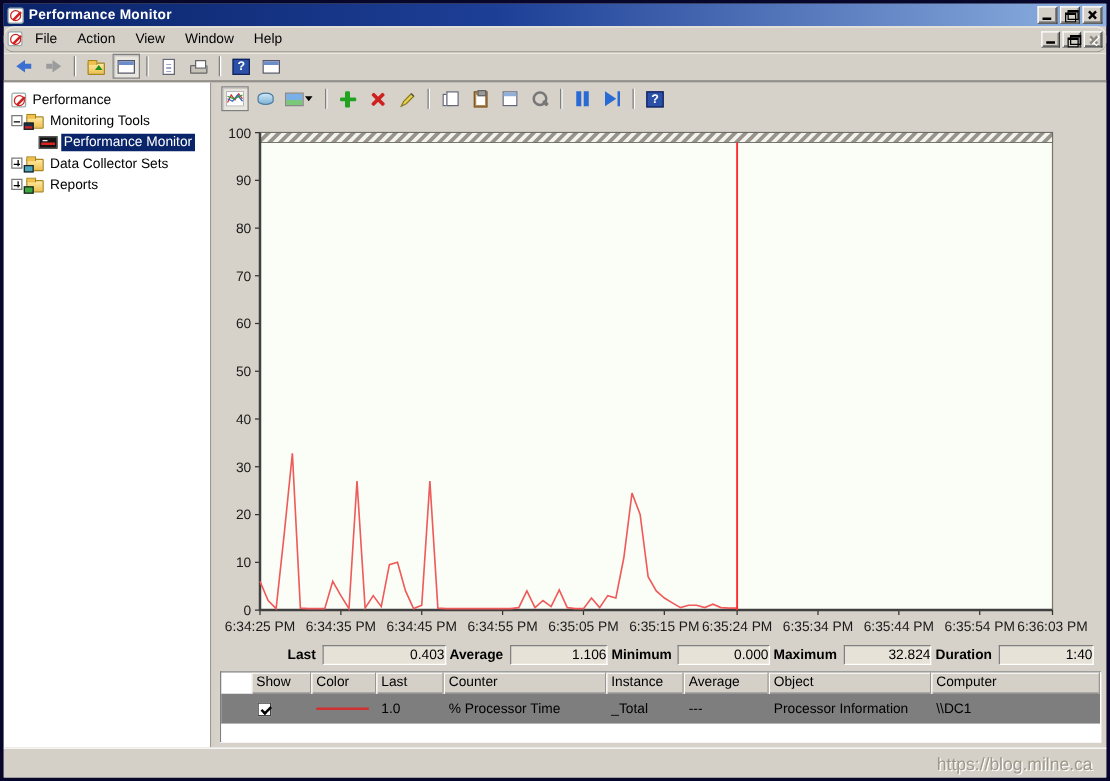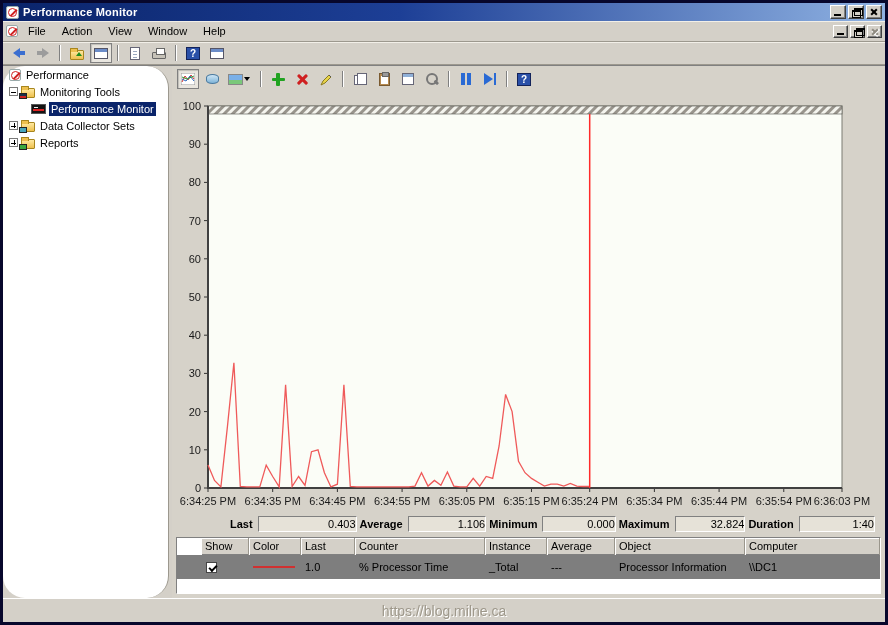--- a/index.html
+++ b/index.html
@@ -21,21 +21,21 @@
   .g-close::before { transform:rotate(45deg); }
   .g-close::after { transform:rotate(-45deg); }
   .win-btn.disabled.g-close::before, .win-btn.disabled.g-close::after { background:#8e8a80; box-shadow:1px 1px 0 #fff; }
 
   
   .perf-icon { width:13px; height:13px; background:#fff; border:1px solid #9aa; border-radius:2px; position:relative; flex:none; }
   .perf-icon i { position:absolute; left:1px; top:1px; width:9px; height:9px; border:1.5px solid #cf1f1f; border-radius:50%; }
   .perf-icon i::after { content:""; position:absolute; left:-0.5px; top:3px; width:9px; height:1.5px; background:#cf1f1f; transform:rotate(-45deg); }
 
   
-  .menubar { height:21px; flex:none; background:#d4d0c8; display:flex; align-items:center; padding:0 3px; border-bottom:1px solid #9c988e; box-shadow:inset 0 1px 0 #f2efe8; }
+  .menubar { height:21px; flex:none; background:#d4d0c8; display:flex; align-items:center; padding:0 3px; border-bottom:1px solid #9c988e; box-shadow:inset 0 1px 0 #f2efe8;border-radius:8px; }
   .menu-item { padding:3px 8px; }
   .menubar .win-controls { margin-left:auto; }
 
   
   .toolbar { height:23px; flex:none; display:flex; align-items:center; padding:0 5px; gap:2px; border-bottom:1px solid #9c988e; box-shadow:inset 0 1px 0 #f2efe8; }
   .tb-btn { width:22px; height:20px; display:flex; align-items:center; justify-content:center; border:1px solid transparent; }
   .tb-btn.pressed { border:1px solid #808080; background:#e9e6df; box-shadow:inset 1px 1px 1px rgba(0,0,0,.18); }
   .tsep { width:0; height:16px; border-left:1px solid #808080; border-right:1px solid #fff; margin:0 3px; }
 
   .arrow { display:flex; align-items:center; }
@@ -85,21 +85,21 @@
   .mag::before { content:""; position:absolute; left:1px; top:1px; width:8px; height:8px; border:2px solid #777; border-radius:50%; }
   .mag::after { content:""; position:absolute; left:9px; top:9px; width:5px; height:2.5px; background:#777; transform:rotate(45deg); border-radius:1px; }
   .pause { display:flex; gap:2px; }
   .pause i { width:4px; height:12px; background:#2a6ad4; }
   .step { display:flex; align-items:center; gap:1px; }
   .step .tri { width:0; height:0; border:6px solid transparent; border-right:none; border-left:9px solid #2a6ad4; }
   .step .bar { width:2.5px; height:12px; background:#2a6ad4; }
 
   
   .mainrow { flex:1; min-height:0; display:flex; border-top:1px solid #808080; }
-  .tree { width:166px; flex:none; background:#fff; border-right:1px solid #9c988e; padding-top:0;border-radius:22px; }
+  .tree { width:166px; flex:none; background:#fff; border-right:1px solid #9c988e; padding-top:5px; }
   .splitter { width:3px; flex:none; background:#d4d0c8; }
   .content { flex:1; min-width:0; display:flex; flex-direction:column; background:#d6d2c9; }
 
   .tree-item { display:flex; align-items:center; gap:3px; height:17px; padding-left:6px; white-space:nowrap; }
   .tree-item.lvl2 { padding-left:28px; }
   .tree-label { padding:1px 2px; }
   .tree-label.selected { background:#0a246a; color:#fff; }
   .expander { width:9px; height:9px; background:#fff; border:1px solid #7a7a7a; position:relative; flex:none; }
   .expander::before { content:""; position:absolute; left:1px; right:1px; top:3.5px; height:1px; background:#000; }
   .expander.plus::after { content:""; position:absolute; top:1px; bottom:1px; left:3.5px; width:1px; background:#000; }
@@ -119,21 +119,21 @@
   .legend { margin:3px 4px 4px; background:#fff; border:1px solid; border-color:#808080 #ffffff #ffffff #808080; flex:none; }
   .legend-grid { display:grid; grid-template-columns:48px 52px 54px 130px 62px 68px 130px 1fr;padding-left:24px; }
   .lh-cell { background:#d4d0c8; height:17px; padding:2px 4px; border-right:1px solid #9a968c; box-shadow:inset 1px 1px 0 #fff, inset 0 -1px 0 #808080; white-space:nowrap; overflow:hidden; }
   .legend-row { background:#7e7e7e; height:24px; align-items:center; }
   .lr-cell { padding:0 4px; white-space:nowrap; overflow:hidden; display:flex; align-items:center; height:16px; }
   .cbx { width:11px; height:11px; background:#fff; border:1px solid #444; position:relative; margin-left:1px; }
   .cbx::after { content:""; position:absolute; left:1.5px; top:2px; width:6px; height:3px; border-left:2px solid #000; border-bottom:2px solid #000; transform:rotate(-45deg); }
   .csample { width:42px; height:2px; background:#d03030; }
   .legend-empty { height:14px; background:#fff; }
 
-  .statusstrip { height:24px; flex:none; display:flex; align-items:center; justify-content:center; padding:0 11px; background:#d4d0c8; border-top:1px solid #fff; }
+  .statusstrip { height:24px; flex:none; display:flex; align-items:center; justify-content:flex-end; padding:0 11px; background:#d4d0c8; border-top:1px solid #fff; }
   .watermark { font-size:14px; color:#9e988b; text-shadow:1px 1px 0 #ffffff; }
 </style>
 </head>
 <body>
 
 <div class="window">
 
   <div class="titlebar">
     <span class="perf-icon">
         <i></i>

